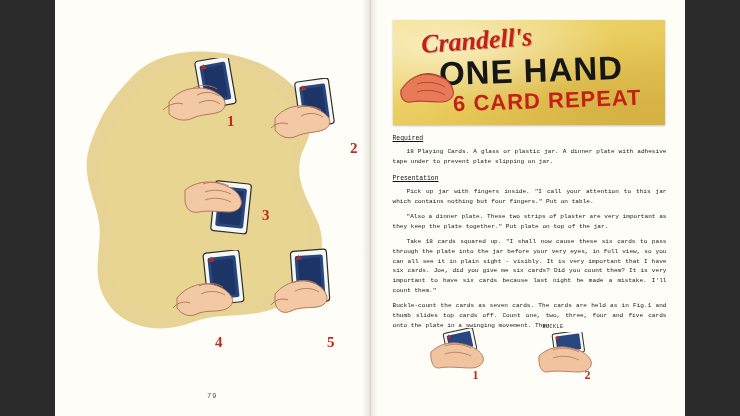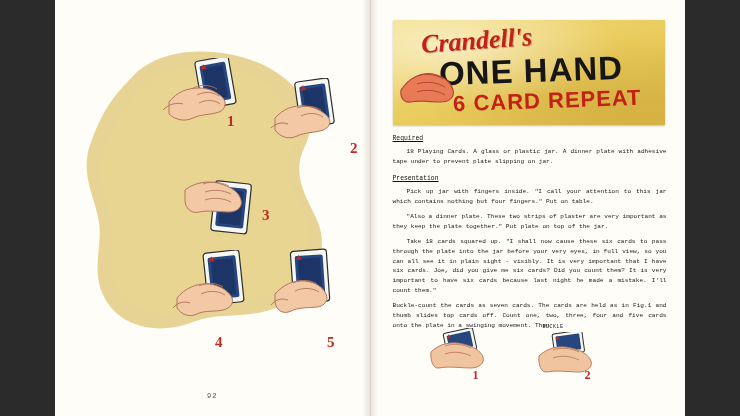--- a/index.html
+++ b/index.html
@@ -296,21 +296,21 @@
             <polygon points="32,6 35,11 29,11" fill="#c0291f"></polygon>
           </g>
           <path d="M6,46 C14,37 24,32 36,33 C46,34 54,39 57,46 C60,52 56,58 48,59 C40,60 30,59 22,63 C14,67 7,62 6,54 Z" fill="#f3c9a5" stroke="#b2765a" stroke-width="1"></path>
           <path d="M24,35 C32,31 42,32 48,36" fill="none" stroke="#b2765a" stroke-width="0.9"></path>
           <path d="M26,43 C34,39 44,40 50,44" fill="none" stroke="#b2765a" stroke-width="0.9"></path>
           <path d="M2,57 C7,51 13,50 19,52" fill="none" stroke="#b2765a" stroke-width="1"></path>
         </svg>
       </div>
       <div class="fig-num" style="left:272px; top:334px;">5</div>
 
-      <div class="folio">92</div>
+      <div class="folio">79</div>
     </div>
 
     <div class="page page-right">
 
       <div class="poster">
         <div class="poster-tex"></div>
         <div class="poster-l1">Crandell's</div>
         <div class="poster-l2">ONE HAND</div>
         <div class="poster-l3">6 CARD REPEAT</div>
         <div class="poster-hand">

